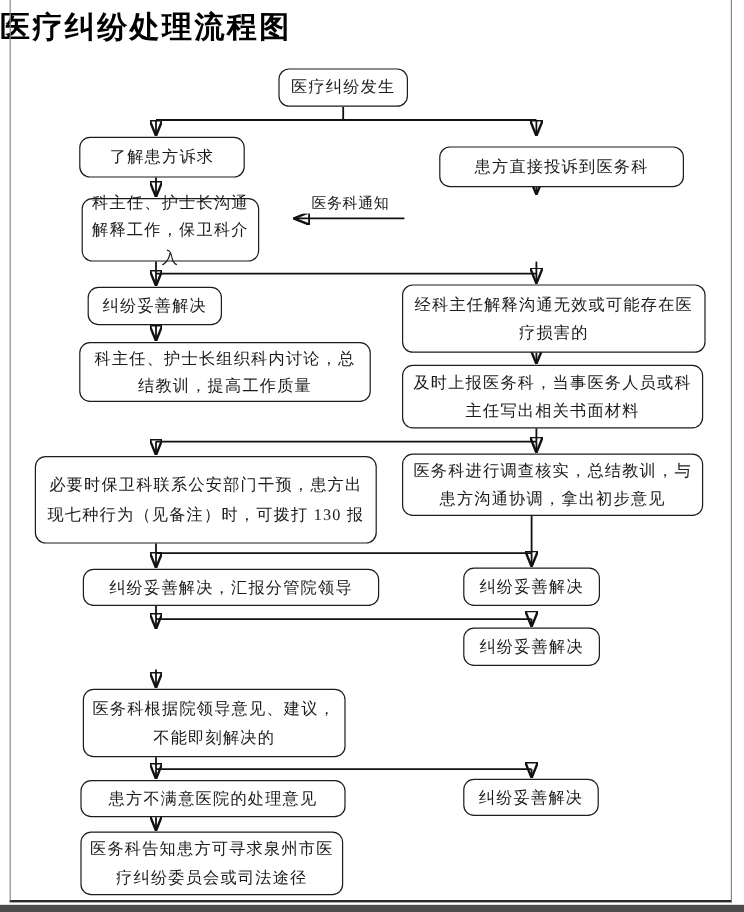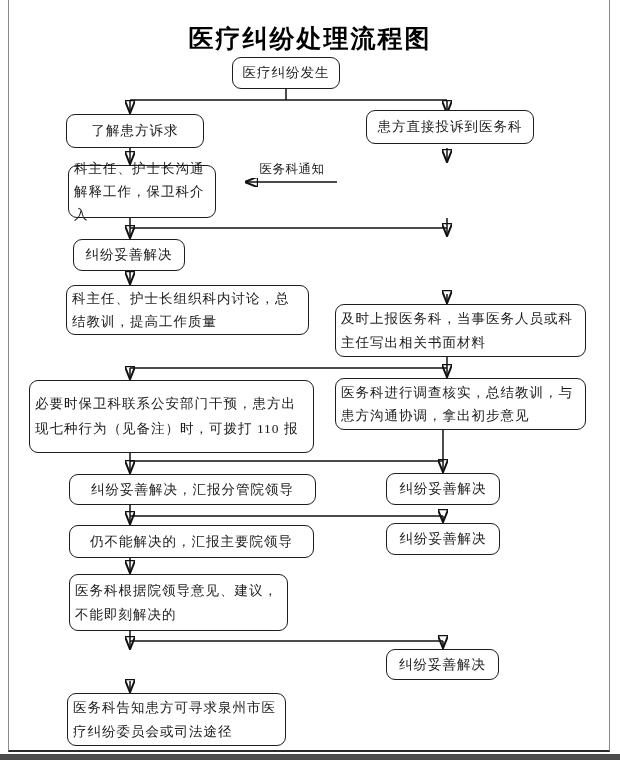--- a/index.html
+++ b/index.html
@@ -30,35 +30,35 @@
   .bottom-shadow {
     position: absolute;
     left: 0;
     bottom: 0;
     width: 620px;
     height: 6px;
     background: #4c4c4c;
   }
   .title {
     position: absolute;
-    top: 22px;
+    top: 6px;
     left: 0;
     width: 100%;
-    text-align: center;
+    text-align: left;
     font-size: 25px;
     font-weight: bold;
     letter-spacing: 2px;
     color: #000000;
   }
   .node {
     position: absolute;
     display: flex;
     align-items: center;
     justify-content: center;
-    text-align: left;
+    text-align: center;
     border: 1.6px solid #1c1c1c;
     border-radius: 9px;
     background: #ffffff;
     font-size: 13.5px;
     line-height: 1.72;
     letter-spacing: 1px;
     color: #1a1a1a;
     padding: 11px 5px;
     box-sizing: border-box;
   }
@@ -138,48 +138,49 @@
 
     <path d="M130,681 V691" marker-end="url(#arr)"></path>
   </svg>
 
   <div class="title">医疗纠纷处理流程图</div>
 
   <div class="node" style="left:232px;top:57px;width:108px;height:32px">医疗纠纷发生</div>
 
   <div class="node" style="left:66px;top:114px;width:138px;height:34px">了解患方诉求</div>
 
-  <div class="node" style="left:366px;top:110px;width:168px;height:34px">患方直接投诉到医务科</div>
+  <div class="node" style="left:366px;top:122px;width:204px;height:34px">患方直接投诉到医务科</div>
 
   <div class="node" style="left:68px;top:165px;width:148px;height:53px">科主任、护士长沟通解释工作，保卫科介入</div>
 
   <div class="edge-label">医务科通知</div>
 
 
   <div class="node" style="left:73px;top:239px;width:112px;height:32px">纠纷妥善解决</div>
 
+  <div class="node" style="left:335px;top:237px;width:253px;height:57px">经科主任解释沟通无效或可能存在医疗损害的</div>
 
   <div class="node" style="left:335px;top:304px;width:251px;height:53px">及时上报医务科，当事医务人员或科主任写出相关书面材料</div>
 
   <div class="node" style="left:66px;top:285px;width:243px;height:50px">科主任、护士长组织科内讨论，总结教训，提高工作质量</div>
 
-  <div class="node tall" style="left:29px;top:380px;width:285px;height:73px">必要时保卫科联系公安部门干预，患方出现七种行为（见备注）时，可拨打 110 报</div>
+  <div class="node tall" style="left:29px;top:380px;width:285px;height:73px">必要时保卫科联系公安部门干预，患方出现七种行为（见备注）时，可拨打 130 报</div>
 
   <div class="node" style="left:335px;top:378px;width:251px;height:52px">医务科进行调查核实，总结教训，与患方沟通协调，拿出初步意见</div>
 
   <div class="node" style="left:69px;top:474px;width:247px;height:31px">纠纷妥善解决，汇报分管院领导</div>
 
   <div class="node" style="left:386px;top:473px;width:114px;height:32px">纠纷妥善解决</div>
 
-  <div class="node" style="left:69px;top:525px;width:245px;height:33px">仍不能解决的，汇报主要院领导</div>
 
   <div class="node" style="left:386px;top:523px;width:114px;height:32px">纠纷妥善解决</div>
 
   <div class="node" style="left:69px;top:574px;width:219px;height:57px">医务科根据院领导意见、建议，不能即刻解决的</div>
 
+  <div class="node" style="left:67px;top:650px;width:221px;height:31px">患方不满意医院的处理意见</div>
 
   <div class="node" style="left:386px;top:649px;width:113px;height:31px">纠纷妥善解决</div>
 
   <div class="node" style="left:67px;top:693px;width:219px;height:53px">医务科告知患方可寻求泉州市医疗纠纷委员会或司法途径</div>
 
   <div class="page-frame"></div>
   <div class="bottom-shadow"></div>
 
 </div>
 

